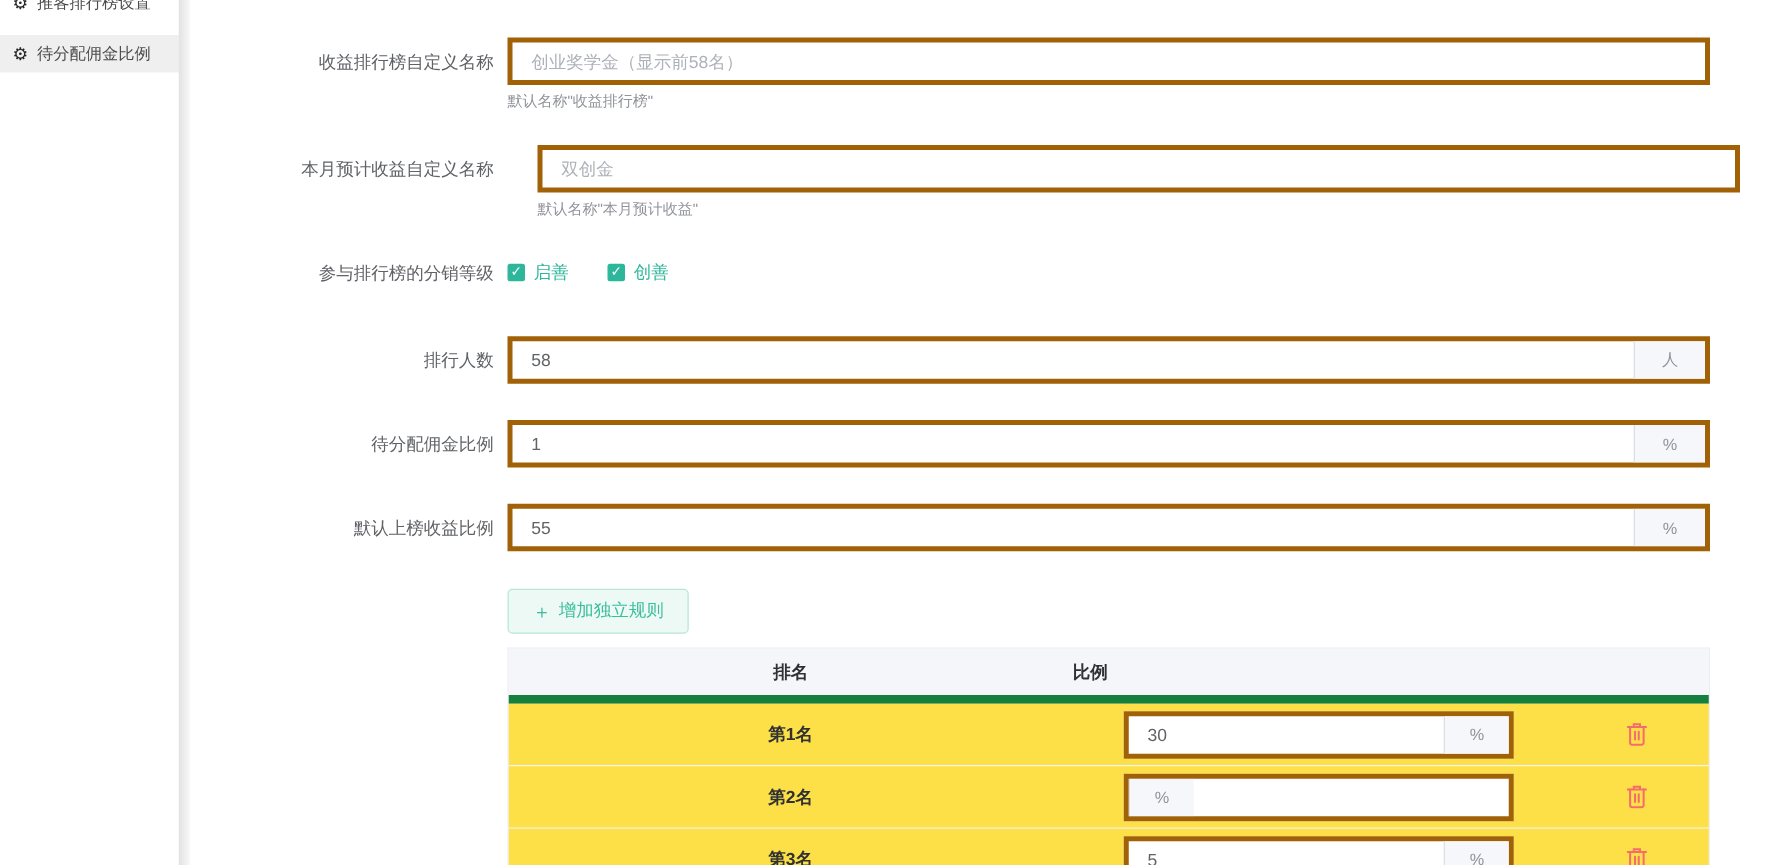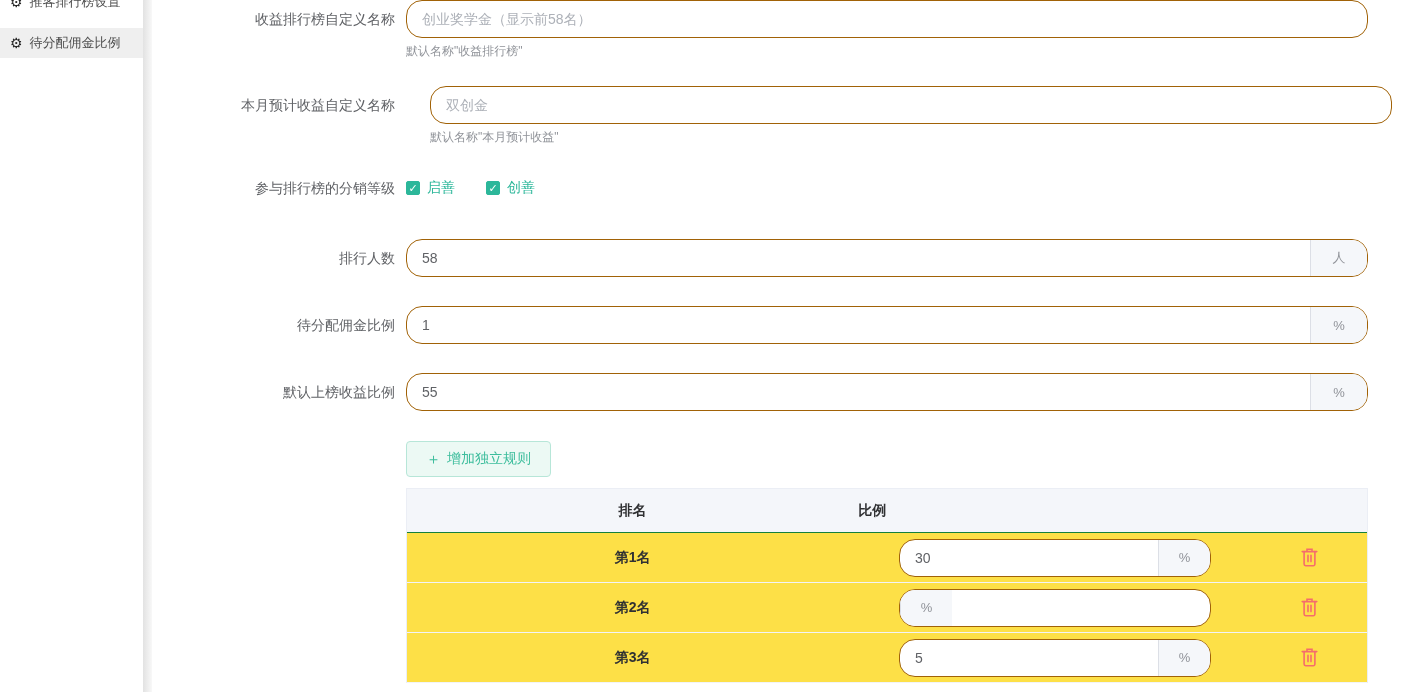--- a/index.html
+++ b/index.html
@@ -10,27 +10,27 @@
   
   .sidebar { position:absolute; left:0; top:0; width:143px; height:692px; background:#fff; }
   .sidebar-divider { position:absolute; left:143px; top:0; width:9px; height:692px;
     background:linear-gradient(to right,#e2e2e2,#f8f8f8); }
   .side-item { position:absolute; left:0; width:143px; height:30px; display:flex;
     align-items:center; padding-left:10px; font-size:13px; color:#4d4d4d; cursor:pointer; white-space:nowrap; }
   .side-item.active { background:#efefef; }
   .side-item .gear { font-size:14px; color:#262626; margin-right:7px; line-height:1; }
 
   
-  .main { position:absolute; left:152px; top:0; width:1273px; height:661px; }
+  .main { position:absolute; left:152px; top:0; width:1273px; height:661px; padding-top:30px; }
   .form-item { display:flex; align-items:flex-start; }
   .form-label { width:243px; text-align:right; font-size:14px; color:#606266; line-height:38px; flex:none; }
   .form-control { margin-left:11px; width:962px; }
 
-  .el-input { display:flex; align-items:stretch; height:38px; border:1px solid #a16207;
-    border-radius:16px; background:#fff; overflow:hidden; }
+  .el-input { display:flex; align-items:stretch; height:38px; border:4px solid #a16207;
+    border-radius:0; background:#fff; overflow:hidden; }
   .el-input input { flex:1; border:none; outline:none; padding:0 15px; font-size:14px;
     color:#606266; background:transparent; font-family:inherit; min-width:0; }
   .el-input input::placeholder { color:#adb1b8; opacity:1; }
   .el-input .suffix { flex:none; width:57px; background:#f5f7fa; border-left:1px solid #dcdfe6;
     display:flex; align-items:center; justify-content:center; font-size:13px; color:#909399; }
   .helper { margin-top:6px; font-size:12px; color:#909399; line-height:14px; }
 
   .mb-a { margin-bottom:28px; }
   .mb-b { margin-bottom:34px;gap:24px; }
   .mb-c { margin-bottom:41px; }
@@ -49,21 +49,21 @@
 
   
   .add-rule-btn { display:inline-flex; align-items:center; height:36px; padding:0 19px;
     background:#ecf9f4; border:1px solid #b7e6d8; border-radius:4px; color:#3cbd9c;
     font-size:14px; cursor:pointer; font-family:inherit; }
   .add-rule-btn .plus { font-size:15px; margin-right:6px; }
 
   
   .rules-table { width:962px; border:1px solid #ebeef5; border-bottom:none; }
   .tbl-row { display:flex; align-items:center; height:50px; border-bottom:1px solid #f2f4f8; background:#fde047; }
-  .tbl-header { height:44px; background:#f4f6fa; border-bottom:1px solid #15803d; }
+  .tbl-header { height:44px; background:#f4f6fa; border-bottom:7px solid #15803d; }
   .col-rank { width:47%; text-align:center; }
   .col-ratio { width:41%; display:flex; justify-content:center; }
   .col-del { width:12%; display:flex; justify-content:center; }
   .tbl-header .hcell { font-size:14px; font-weight:700; color:#303133; }
   .tbl-header .col-ratio { display:block; text-align:left; }
   .rank-cell { font-size:14px; font-weight:700; color:#303133; }
   .ratio-input { width:312px; height:38px; }
   .ratio-input .suffix { width:52px; }
   .del-btn { background:none; border:none; cursor:pointer; padding:4px; line-height:0; }
 </style>

